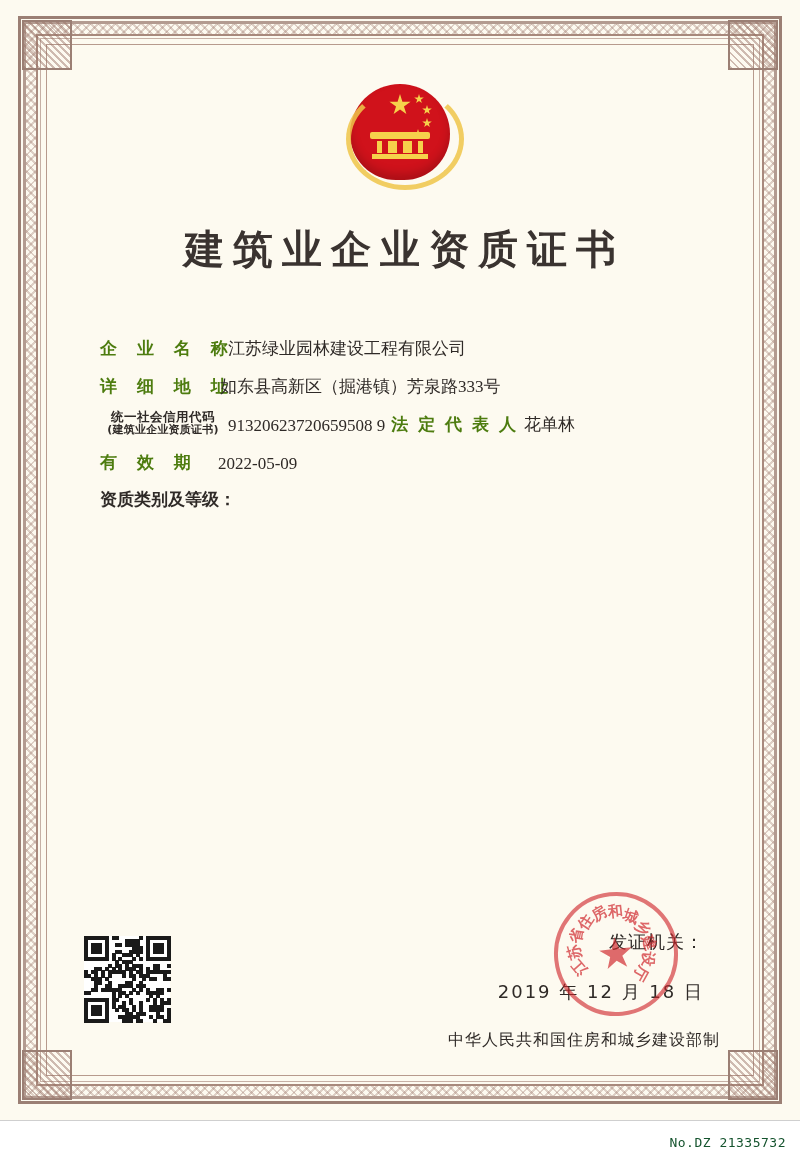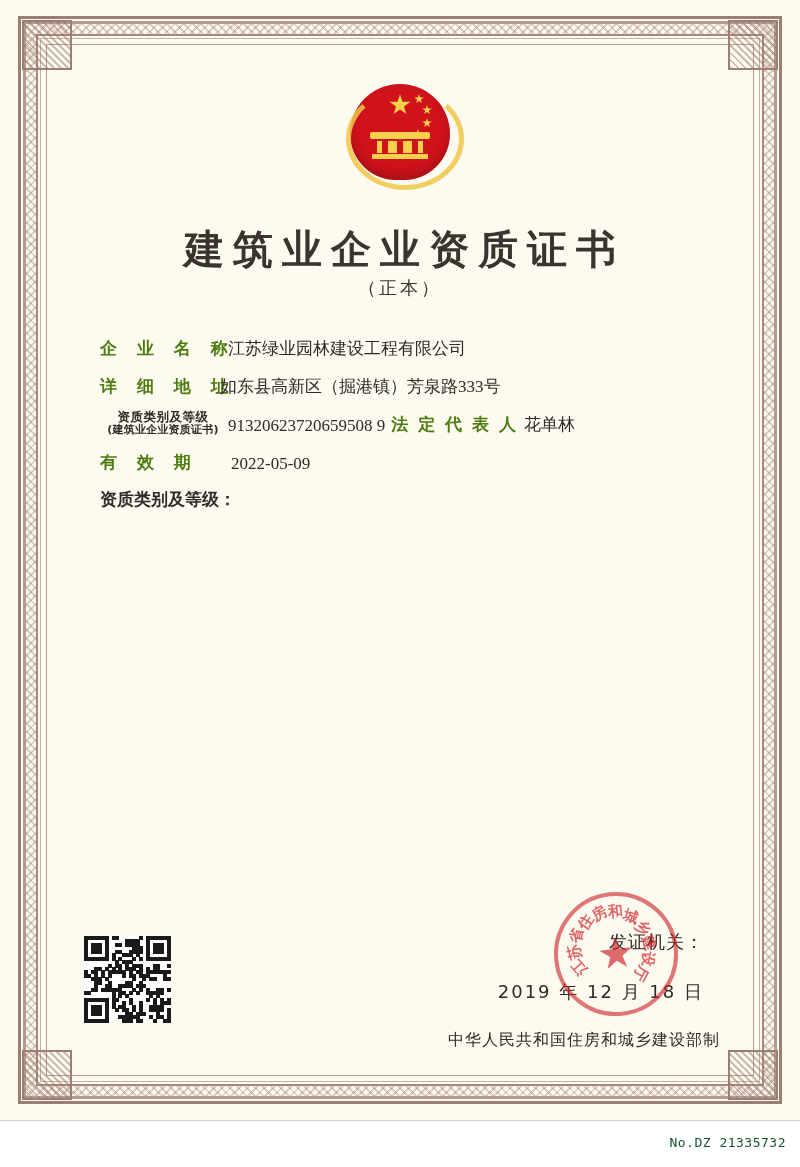--- a/index.html
+++ b/index.html
@@ -397,49 +397,48 @@
       <div class="gate-roof"></div>
       <div class="gate-body"></div>
       <div class="gate-base"></div>
       <div class="gate-door" style="left:12px"></div>
       <div class="gate-door" style="left:27px"></div>
       <div class="gate-door" style="left:42px"></div>
     </div>
   </div>
 
   <div class="cert-title">建筑业企业资质证书</div>
-  <div class="cert-subtitle">（正本）</div>
 
   <div class="fields">
 
     <div class="row">
       <span class="lbl sp4" style="width:120px">企 业 名 称</span>
       <span class="val" style="margin-left:8px">江苏绿业园林建设工程有限公司</span>
     </div>
 
     <div class="row">
       <span class="lbl sp4" style="width:120px">详 细 地 址</span>
       <span class="val" style="">如东县高新区（掘港镇）芳泉路333号</span>
     </div>
 
     <div class="row" style="align-items:flex-end;">
       <span class="lbl-stack" style="width:126px">
-        <span class="l1" style="display:block">资质类别及等级</span>
+        <span class="l1" style="display:block">统一社会信用代码</span>
         <span class="l2" style="display:block">(建筑业企业资质证书)</span>
       </span>
       <span class="val" style="margin-left:2px">91320623720659508 9</span>
       <span class="lbl" style="margin-left:6px; letter-spacing:2px;">法 定 代 表 人</span>
       <span class="val" style="margin-left:6px">花单林</span>
     </div>
 
 
     <div class="row">
       <span class="col-b">
         <span class="lbl sp4" style="width:112px">有 效 期</span>
-        <span class="val" style="margin-left:19px">2022-05-09</span>
+        <span class="val" style="margin-left:6px">2022-05-09</span>
       </span>
     </div>
 
     <div class="qual-label">资质类别及等级：</div>
   </div>
 
   <div class="qr" id="qr">
       <div class="qr-cell" style="left: 27.52px; top: 0px; width: 4px; height: 4px;"></div>
       <div class="qr-cell" style="left: 30.96px; top: 0px; width: 4px; height: 4px;"></div>
       <div class="qr-cell" style="left: 55.04px; top: 0px; width: 4px; height: 4px;"></div>

